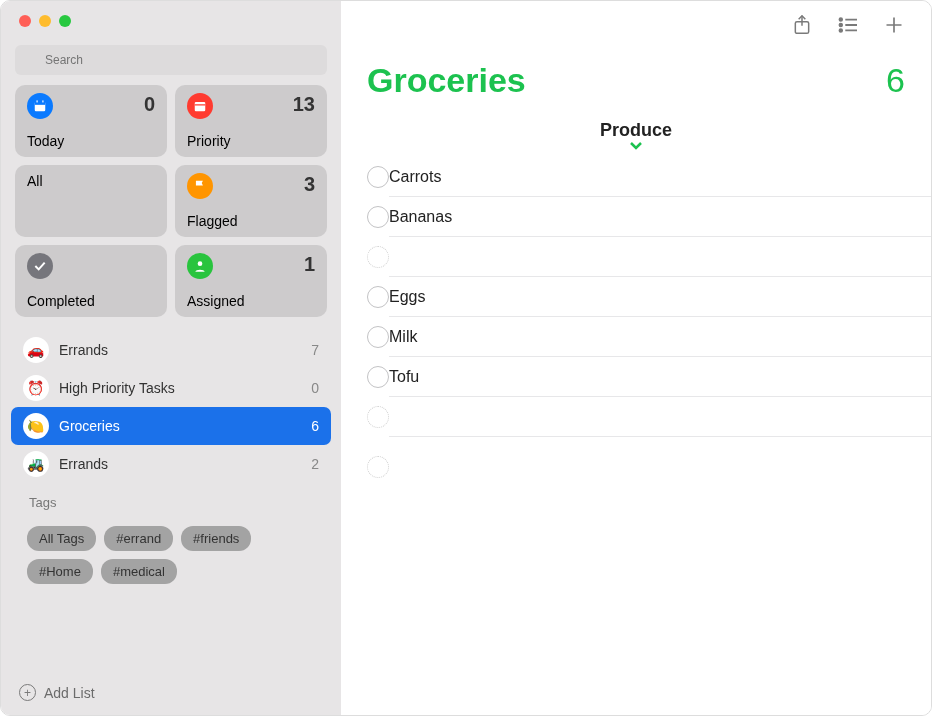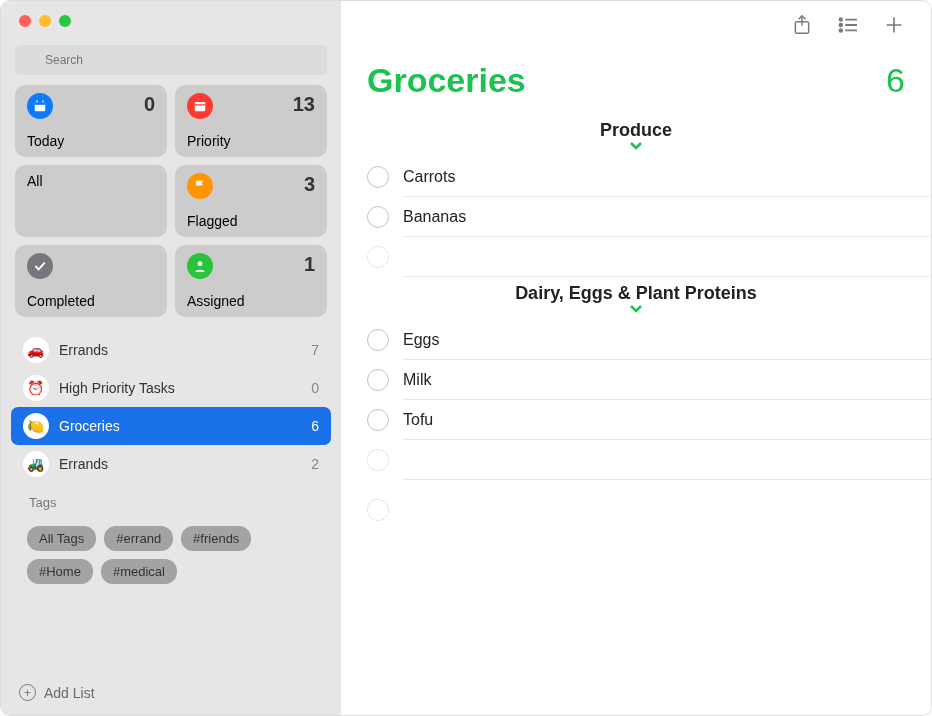--- a/index.html
+++ b/index.html
@@ -60,21 +60,21 @@
     
     .content { flex: 1; overflow-y: auto; }
     .section { padding: 0 0 0 0; }
     .section-h { display: flex; justify-content: space-between; align-items: center; padding: 6px 26px 6px 26px; flex-direction: column; }
     .section-h h2 { font-size: 18px; font-weight: 700; color: #222; }
     .chev { color: #1cc24f; font-size: 14px; }
     
     .task { display: flex; align-items: center; min-height: 40px; padding: 0 0 0 26px; }
     .circle { width: 22px; height: 22px; border: 1.5px solid #c3c3c5; border-radius: 50%; flex-shrink: 0; }
     .circle.dotted { border: 1.5px dotted #cfcfcf; }
-    .task-txt-wrap { flex: 1; border-bottom: 1px solid #e7e7e9; margin-left: 14px; min-height: 40px; display:flex; align-items:center; padding-right: 26px;}
+    .task-txt-wrap { flex: 1; border-bottom: 1px solid #e7e7e9; margin-left: 0; min-height: 40px; display:flex; align-items:center; padding-right: 26px;}
     .task-txt { font-size: 16px; color: #222; }
     
     svg { display: block; }
   </style>
 </head>
 <body>
 
 <div class="window">
 
   <div class="sidebar">
@@ -257,28 +257,20 @@
               <span class="task-txt">Bananas</span>
             </div>
         </div>
         <div class="task">
           <div class="circle dotted"></div>
           <div class="task-txt-wrap"></div>
         </div>
       </div>
 
       <div class="section">
-        <div class="section-h">
-          <h2>Dairy, Eggs &amp; Plant Proteins</h2>
-          <span class="chev">
-            <svg width="14" height="10" viewBox="0 0 14 10" fill="none" stroke="#1cc24f" stroke-width="2.5">
-                <polyline points="2,2 7,7 12,2"></polyline>
-              </svg>
-          </span>
-        </div>
         <div class="task">
           <div class="circle"></div>
           <div class="task-txt-wrap">
               <span class="task-txt">Eggs</span>
             </div>
         </div>
         <div class="task">
           <div class="circle"></div>
           <div class="task-txt-wrap">
               <span class="task-txt">Milk</span>

